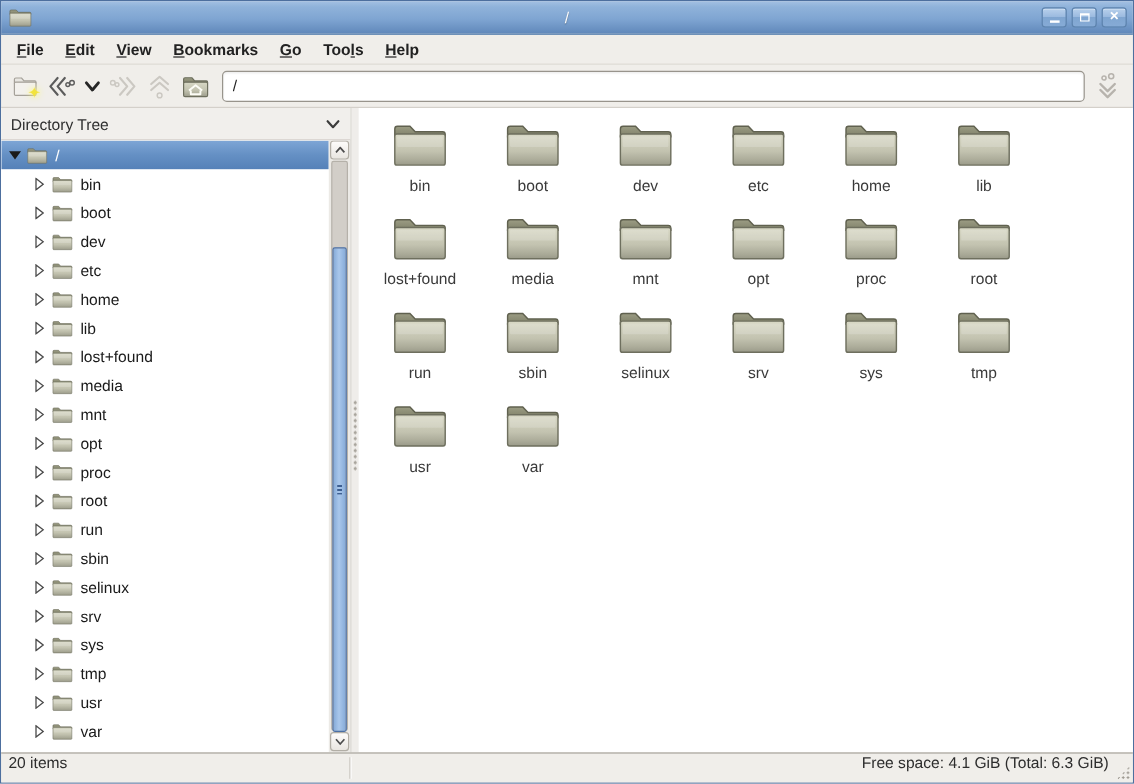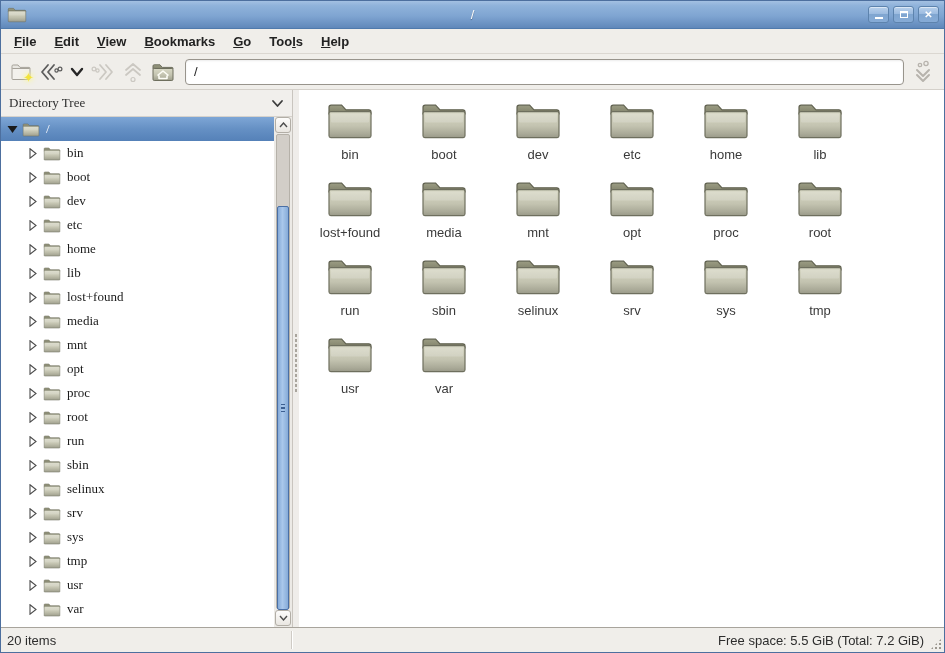--- a/index.html
+++ b/index.html
@@ -58,21 +58,21 @@
     padding:0 8px; font-family:"Liberation Sans", sans-serif; font-size:13px; color:#222;
     box-shadow:inset 0 1px 2px rgba(0,0,0,.08); outline:none;
   }
   .star-spark {
     position:absolute; right:1px; bottom:1px; color:#f2e33c; font-size:13px;
     text-shadow:0 0 4px #fff884, 0 0 7px #fff884;
   }
 
   
   .content { flex:1; display:flex; min-height:0; background:#fff; }
-  .sidebar { width:292px; flex:0 0 292px; display:flex; flex-direction:column; background:#fff; position:relative; border-right:1px solid #c9c5bf;font-family:Liberation Serif, serif; }
+  .sidebar { width:292px; flex:0 0 292px; display:flex; flex-direction:column; background:#fff; position:relative; border-right:1px solid #c9c5bf; }
   .side-header {
     height:27px; flex:0 0 27px; background:#f1efec; border-bottom:1px solid #d6d2cc;
     display:flex; align-items:center; padding:0 8px; color:#2f2f2f;
   }
   .side-header .chev { margin-left:auto; }
   .tree-wrap { flex:1; position:relative; overflow:hidden; }
   .tree-viewport { position:absolute; left:0; top:0; right:18px; bottom:0; background:#fff; overflow:hidden; }
   .tree-row { height:24px; display:flex; align-items:center; color:#1a1a1a; }
   .tree-row .expander { width:12px; height:12px; flex:0 0 12px; margin-left:26px; margin-right:4px; display:flex; align-items:center; justify-content:center; }
   .tree-row.root .expander { margin-left:5px; }
@@ -111,21 +111,21 @@
   .icon-grid {
     display:grid; grid-template-columns:repeat(6,94px); grid-auto-rows:78px;
     padding:10px 0 0 4px;
   }
   .folder-cell { display:flex; flex-direction:column; align-items:center; justify-content:flex-start; }
   .folder-cell .flabel { margin-top:7px; color:#3a3a3a; font-size:13px; }
 
   
   .statusbar {
     height:25px; flex:0 0 25px; background:#f0eeea; border-top:1px solid #a8a49c;
-    display:flex; align-items:center; position:relative; color:#2d2d2d;
+    display:flex; position:relative; color:#2d2d2d;
   }
   .status-left { padding-left:6px; }
   .status-right { margin-left:auto; padding-right:20px; }
   .status-sep { position:absolute; left:290px; top:3px; bottom:3px; width:1px; background:#cfcbc5; box-shadow:1px 0 0 #fff; }
   .resize-grip { position:absolute; right:2px; bottom:2px; width:12px; height:12px;
     background-image:radial-gradient(#9b978f 1px, transparent 1.1px);
     background-size:4px 4px; clip-path:polygon(100% 0, 100% 100%, 0 100%);
   }
   svg { display:block; }
 </style>
@@ -744,16 +744,16 @@
             </svg>
             <div class="flabel">var</div>
           </div>
         </div>
     </div>
   </div>
 
   <div class="statusbar">
     <span class="status-left">20 items</span>
     <span class="status-sep"></span>
-    <span class="status-right">Free space: 5.5 GiB (Total: 7.2 GiB)</span>
+    <span class="status-right">Free space: 4.1 GiB (Total: 6.3 GiB)</span>
     <span class="resize-grip"></span>
   </div>
 </div>
 
 </body></html>

